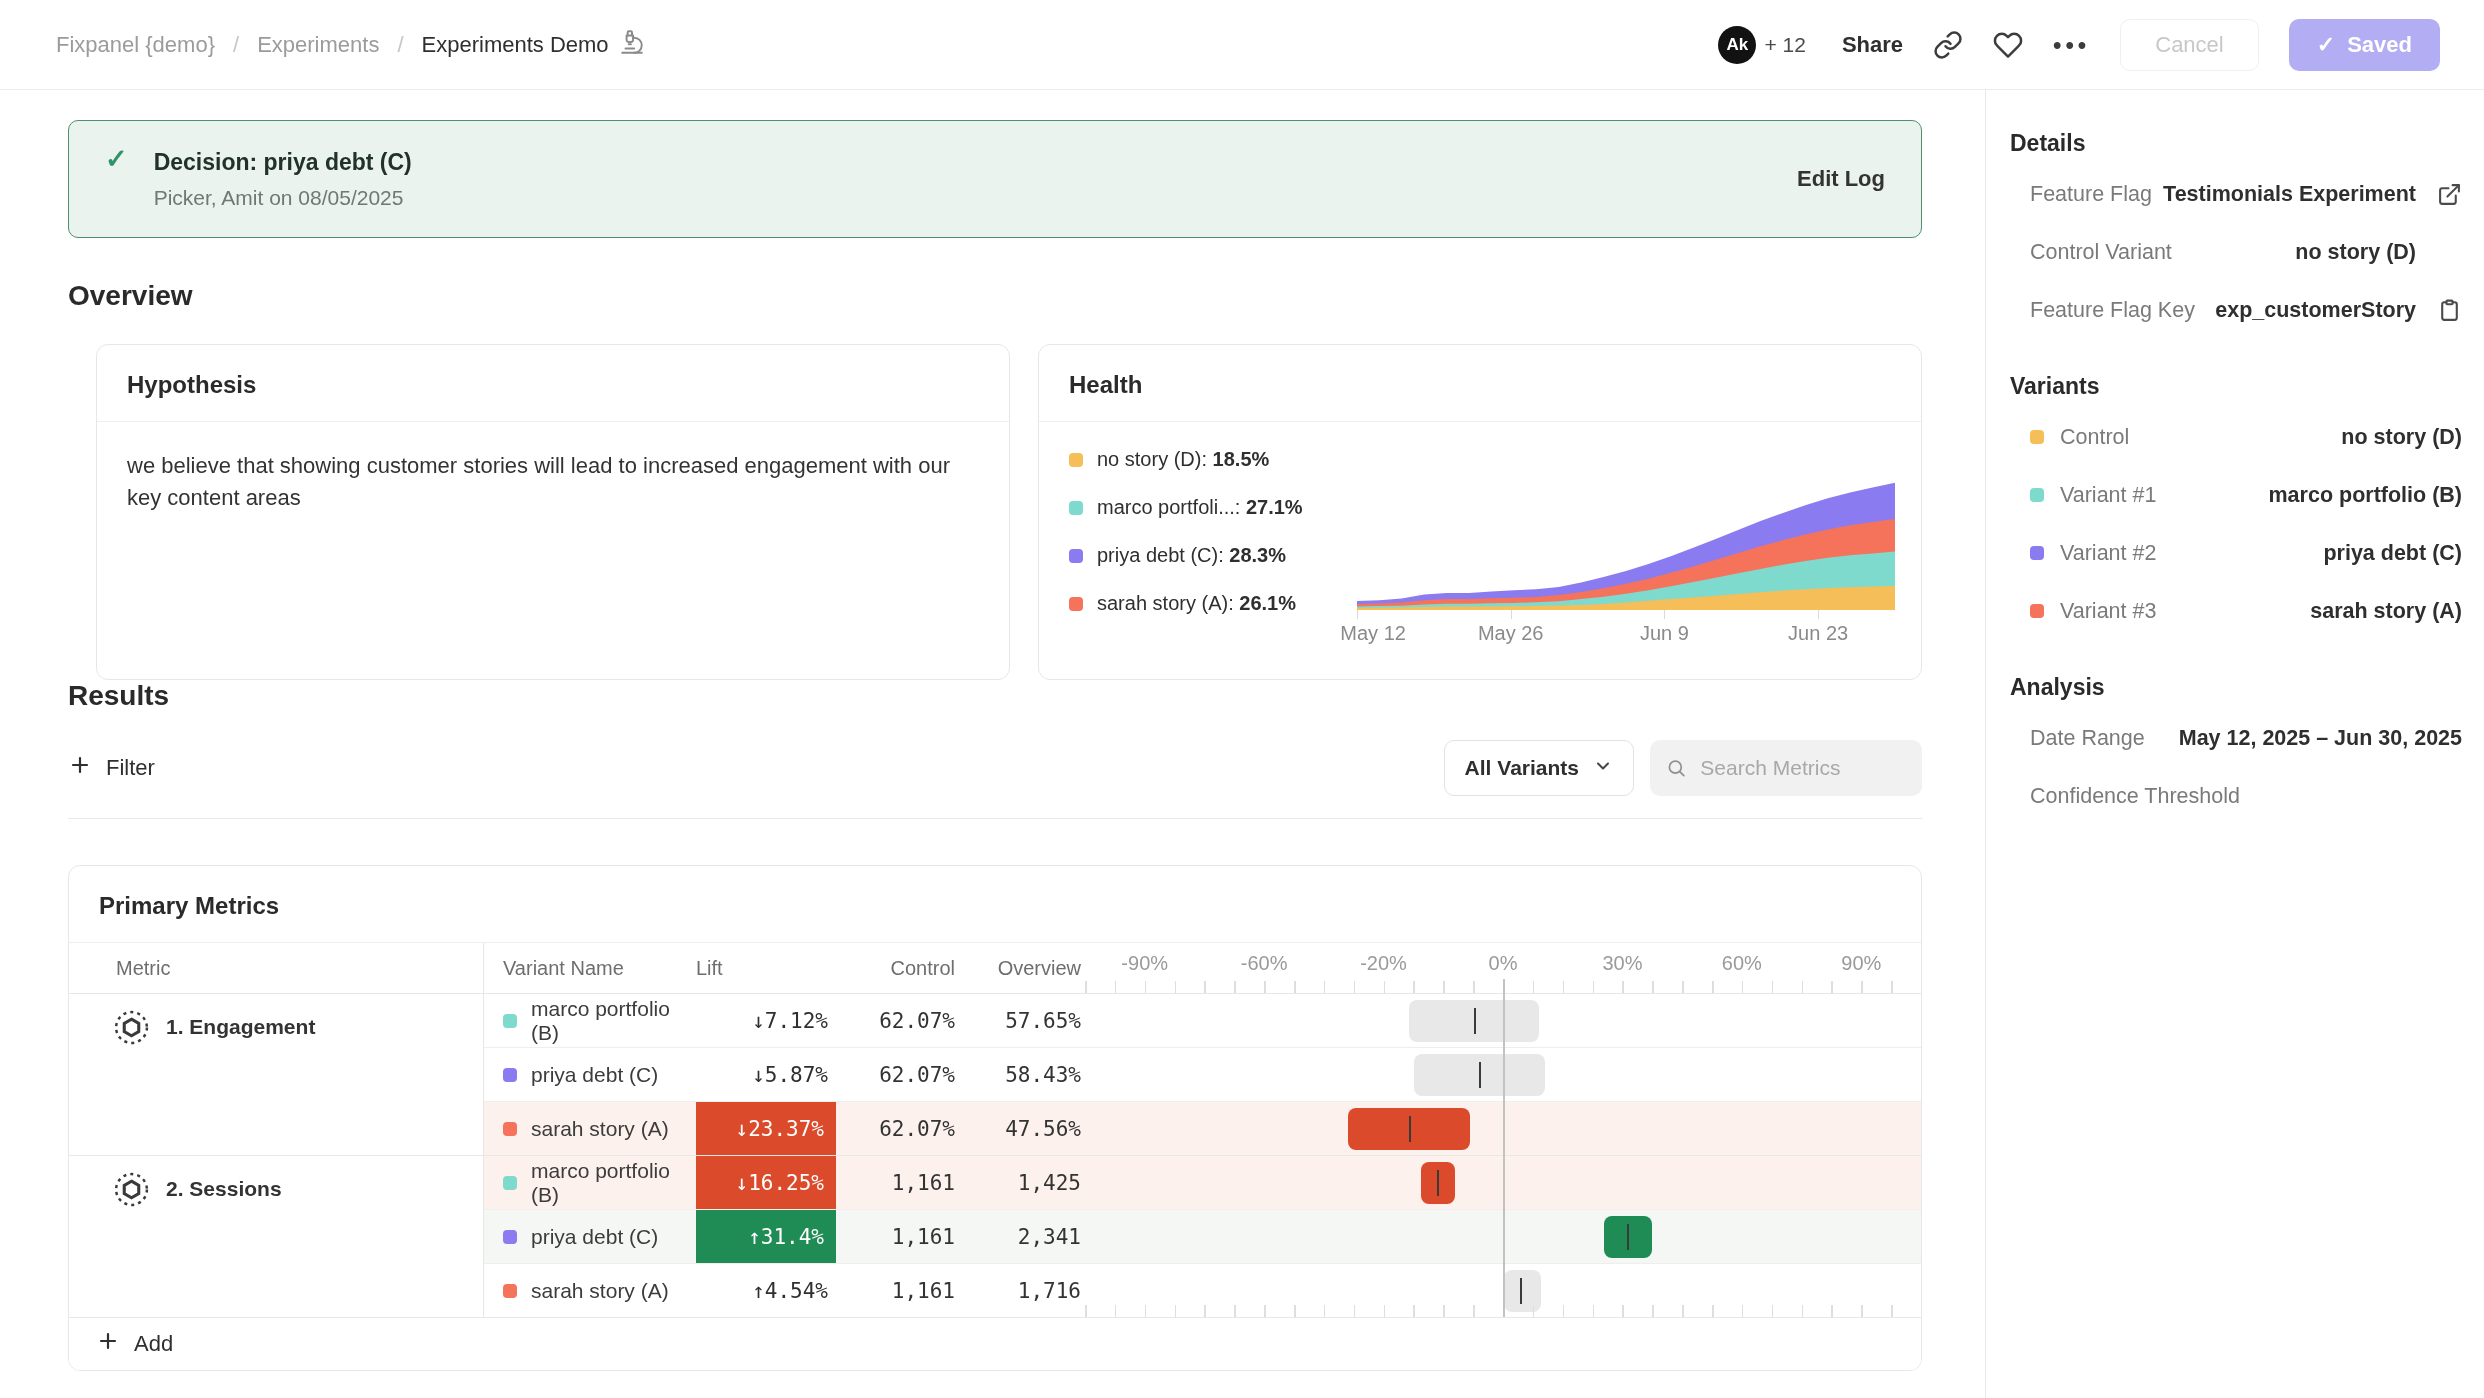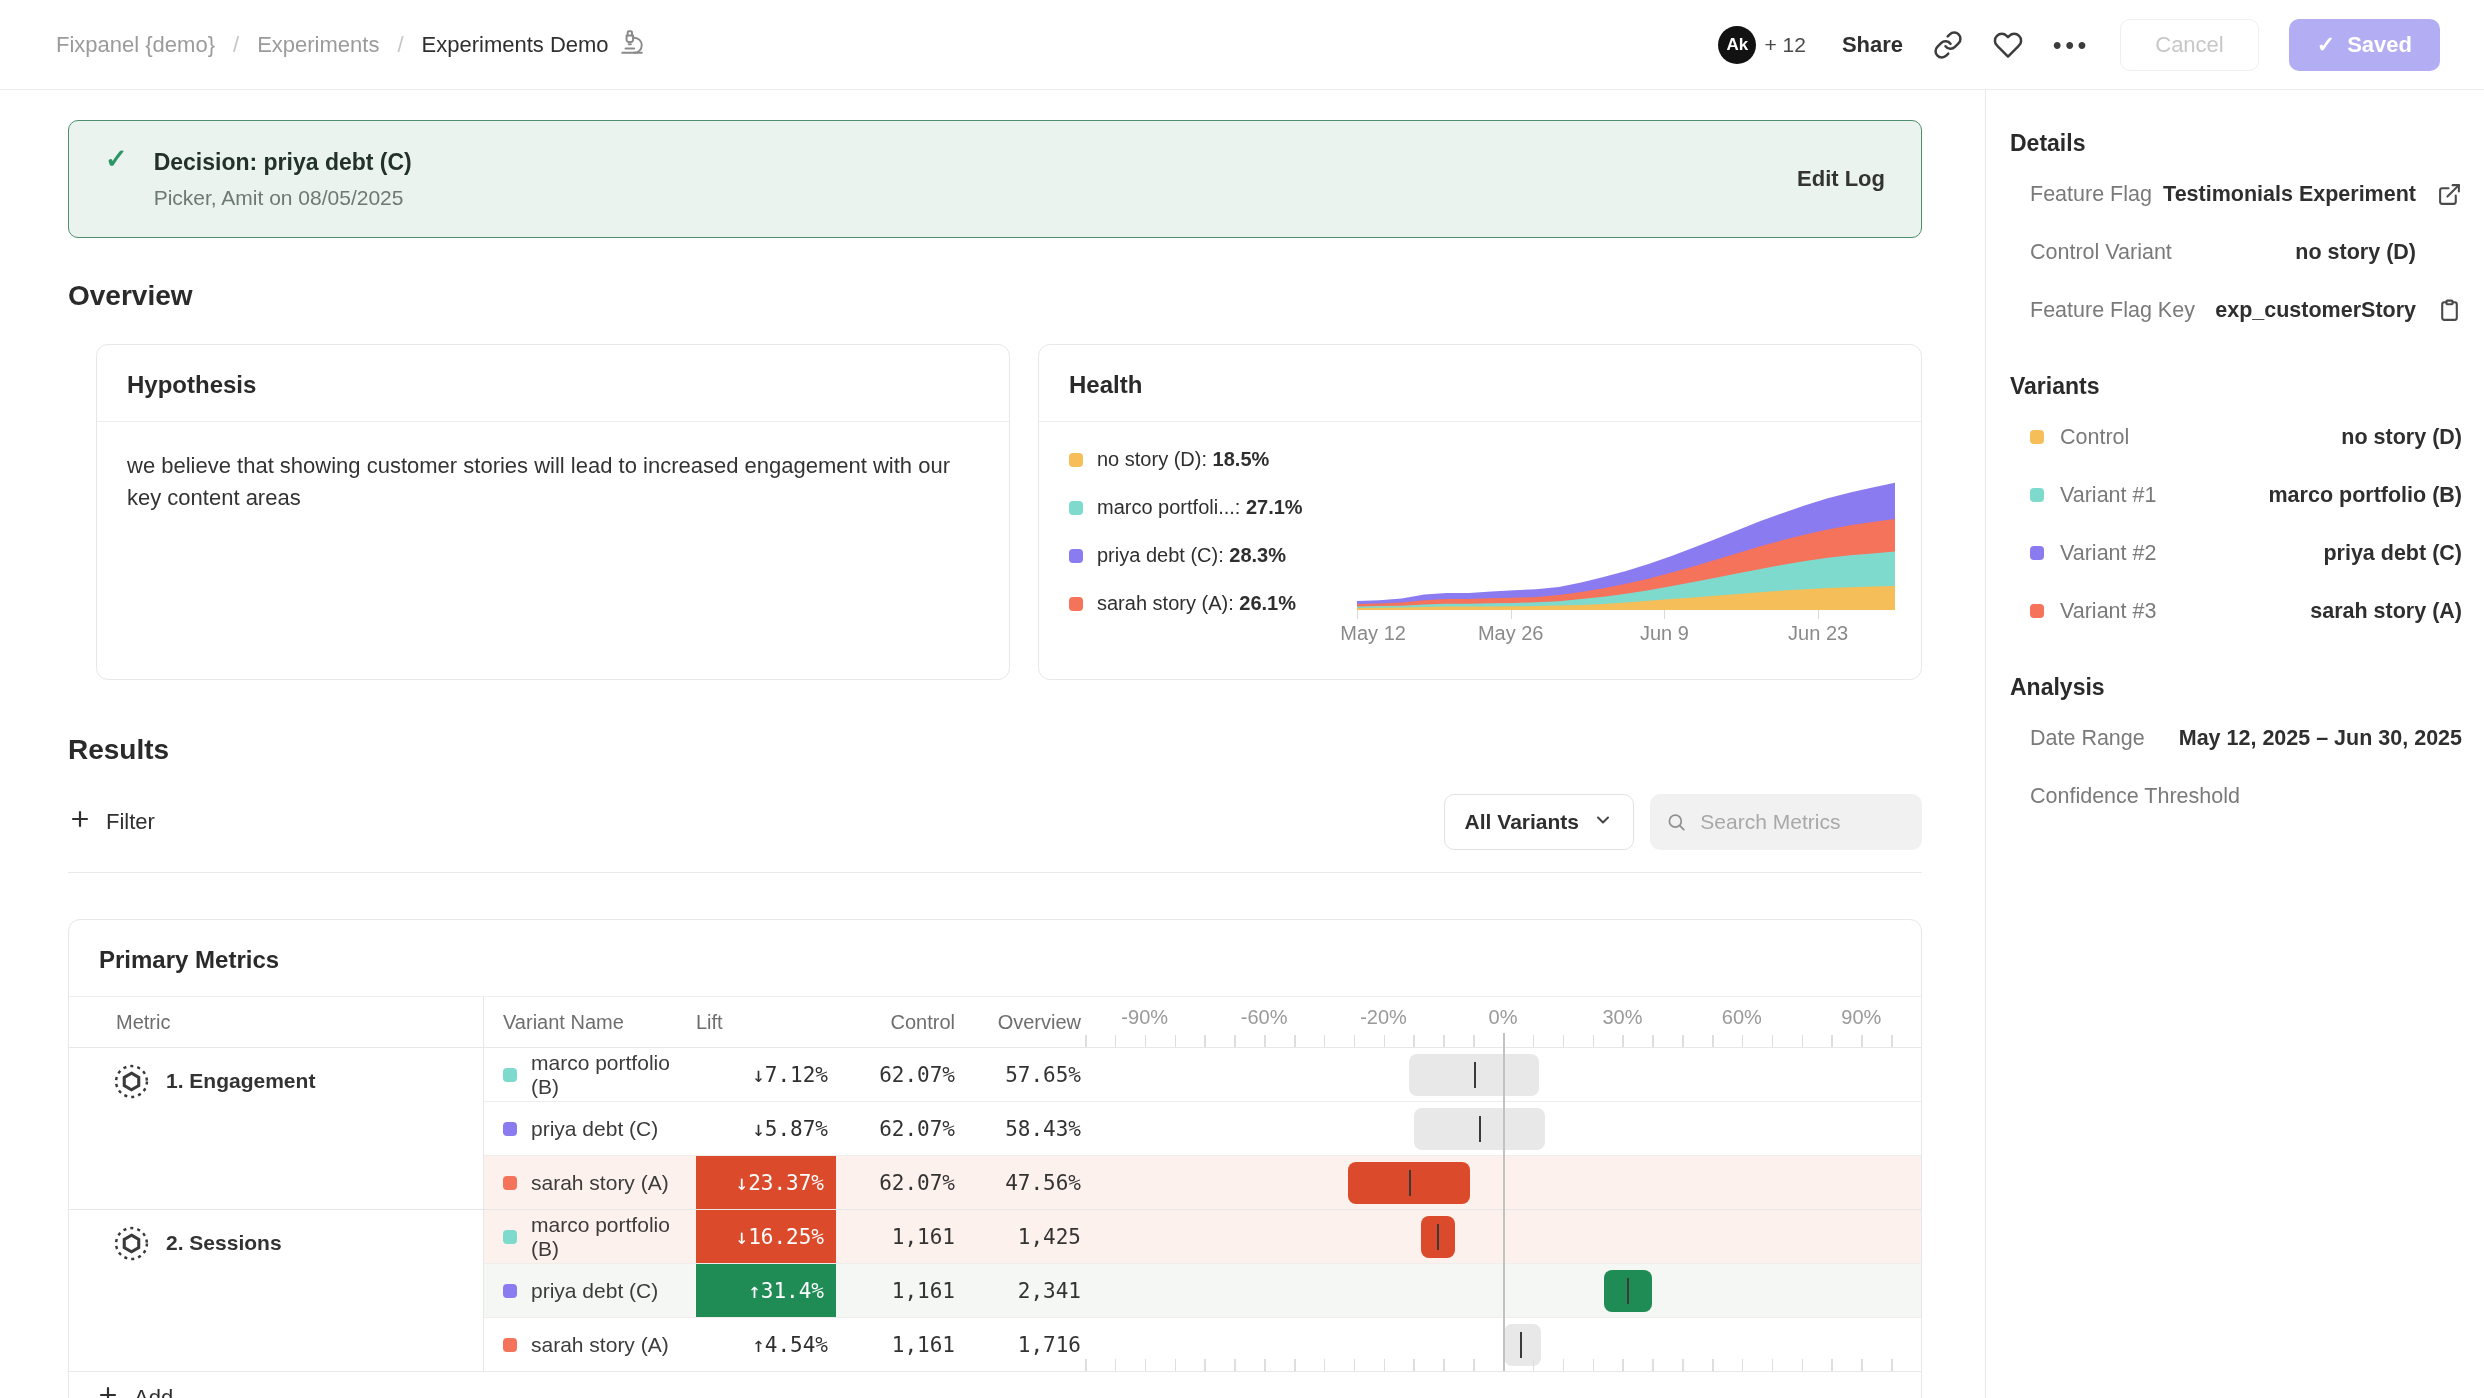--- a/index.html
+++ b/index.html
@@ -36,21 +36,21 @@
   
   .banner{box-sizing:border-box;display:flex;align-items:center;border:1px solid #4E8F6E;background:#EAF3EE;
     border-radius:10px;padding:24px 36px;height:118px;}
   .banner-check{color:#2F9567;font-size:27px;font-weight:700;margin-right:26px;align-self:flex-start;line-height:1.1;}
   .banner-title{font-size:23px;font-weight:700;color:#22322a;}
   .banner-sub{font-size:21px;color:#6d7a72;margin-top:10px;}
   .banner-action{margin-left:auto;font-size:22px;font-weight:600;color:#333;cursor:pointer;}
 
   .section-h{font-size:28px;font-weight:700;color:#2a2a2a;}
   .overview-h{margin-top:42px;}
-  .results-h{margin-top:54px;}
+  .results-h{}
 
   
   .cards{display:flex;gap:28px;margin-top:32px;padding-left:28px;}
   .card{border:1px solid #e7e7e7;border-radius:12px;background:#fff;box-sizing:border-box;}
   .card-hyp{width:914px;height:336px;}
   .card-health{flex:1;height:336px;}
   .card-title{font-size:24px;font-weight:700;color:#2a2a2a;padding:26px 30px 22px;border-bottom:1px solid #eee;}
   .hyp-body{padding:28px 30px;font-size:22px;line-height:1.45;color:#333;max-width:900px;}
 
   .health-body{display:flex;padding:14px 26px 0 30px;}

